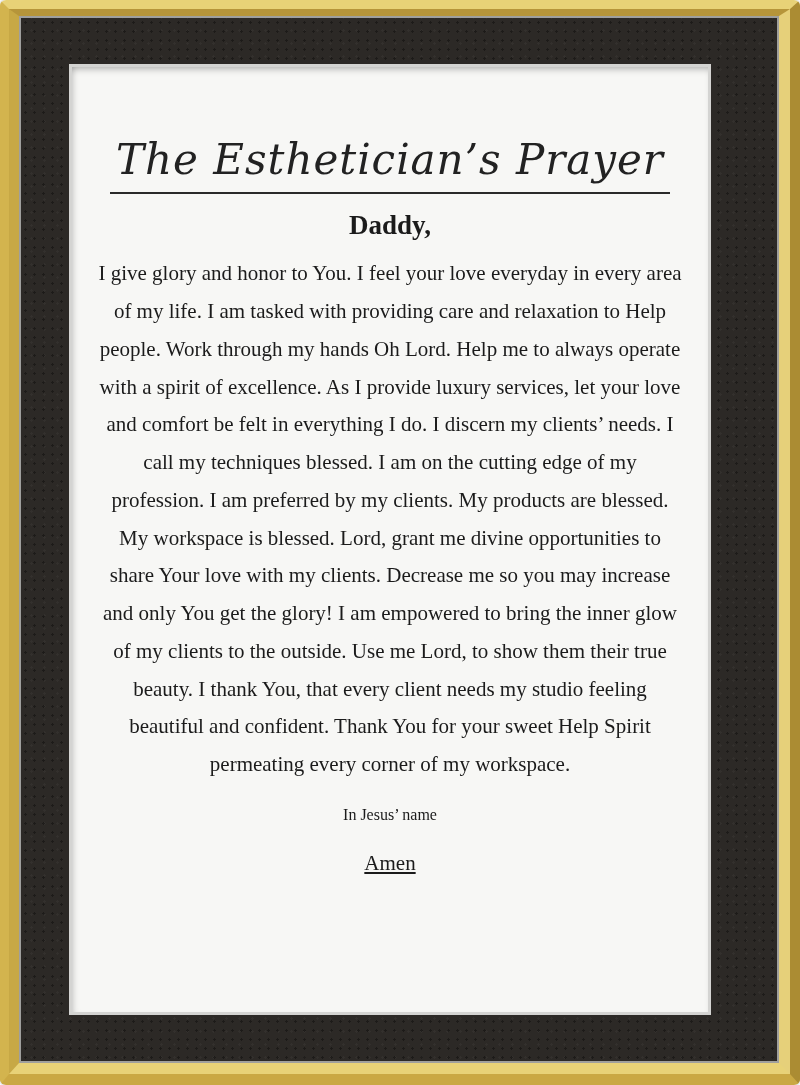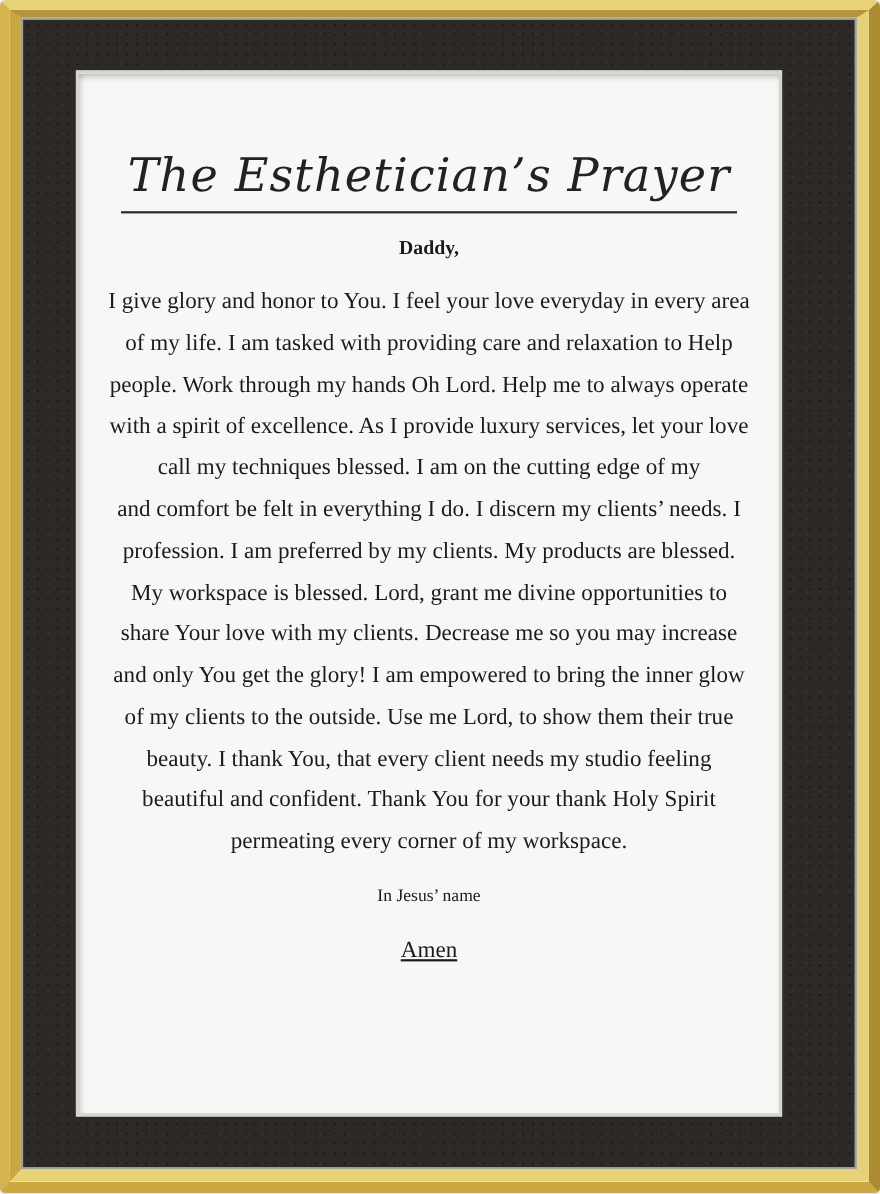--- a/index.html
+++ b/index.html
@@ -61,21 +61,21 @@
     font-style: italic;
     font-size: 42px;
     letter-spacing: 1px;
     color: #222;
     padding: 0 6px 7px 6px;
     border-bottom: 2px solid #2a2a2a;
     line-height: 1.2;
   }
   .salutation {
     margin-top: 16px;
-    font-size: 18px;
+    font-size: 27px;
     font-weight: bold;
     line-height: 30px;
   }
   .prayer-body {
     margin-top: 15px;
     font-size: 21px;
     line-height: 37.75px;
   }
   .prayer-line { white-space: nowrap; }
   .closing-line {
@@ -103,29 +103,29 @@
             <span class="title">The Esthetician’s Prayer</span>
           </div>
 
           <div class="salutation">Daddy,</div>
 
           <div class="prayer-body">
             <div class="prayer-line">I give glory and honor to You. I feel your love everyday in every area</div>
             <div class="prayer-line">of my life. I am tasked with providing care and relaxation to Help</div>
             <div class="prayer-line">people. Work through my hands Oh Lord. Help me to always operate</div>
             <div class="prayer-line">with a spirit of excellence. As I provide luxury services, let your love</div>
+            <div class="prayer-line">and comfort be felt in everything I do. I discern my clients’ needs. I</div>
             <div class="prayer-line">call my techniques blessed. I am on the cutting edge of my</div>
-            <div class="prayer-line">and comfort be felt in everything I do. I discern my clients’ needs. I</div>
             <div class="prayer-line">profession. I am preferred by my clients. My products are blessed.</div>
             <div class="prayer-line">My workspace is blessed. Lord, grant me divine opportunities to</div>
             <div class="prayer-line">share Your love with my clients. Decrease me so you may increase</div>
             <div class="prayer-line">and only You get the glory! I am empowered to bring the inner glow</div>
             <div class="prayer-line">of my clients to the outside. Use me Lord, to show them their true</div>
             <div class="prayer-line">beauty. I thank You, that every client needs my studio feeling</div>
-            <div class="prayer-line">beautiful and confident. Thank You for your thank Holy Spirit</div>
+            <div class="prayer-line">beautiful and confident. Thank You for your sweet Help Spirit</div>
             <div class="prayer-line">permeating every corner of my workspace.</div>
           </div>
 
           <div class="closing-line">In Jesus’ name</div>
           <div class="amen-line">Amen</div>
 
         </div>
       </div>
     </div>
   </div>

